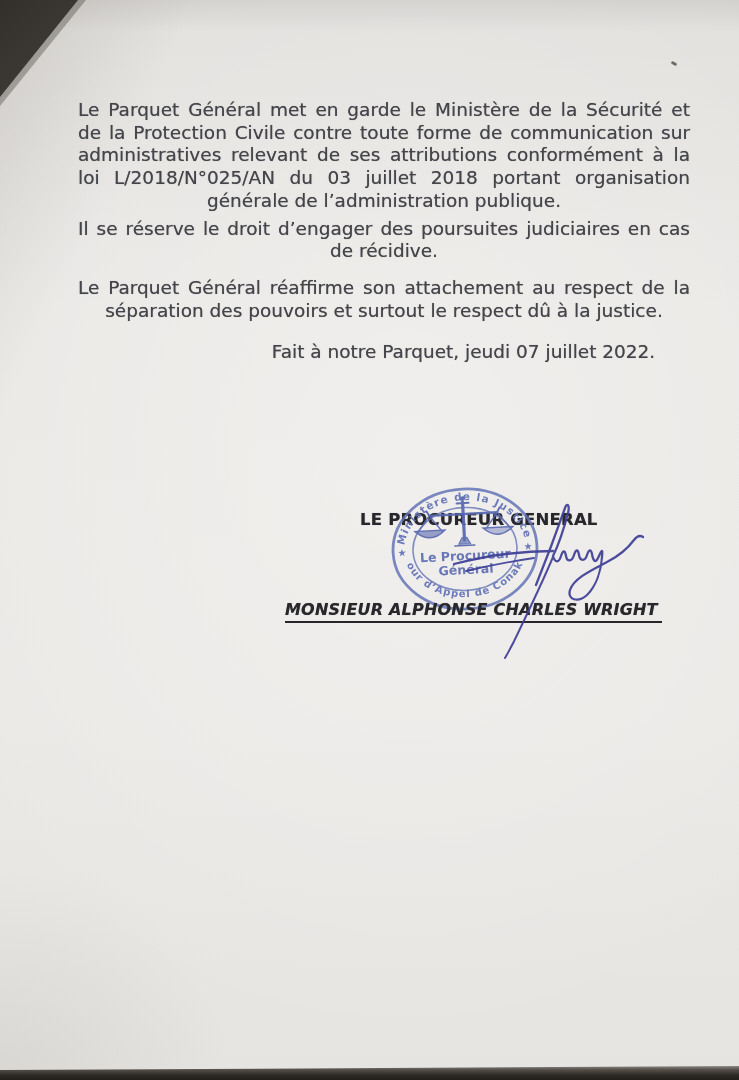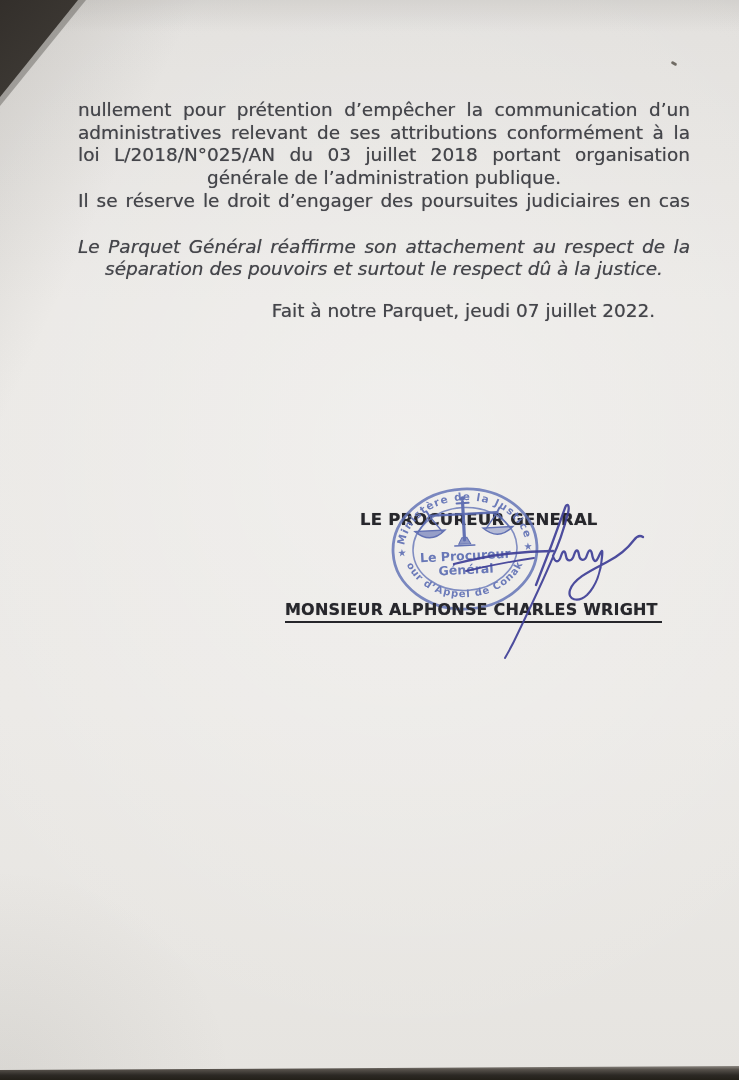--- a/index.html
+++ b/index.html
@@ -32,56 +32,58 @@
     background:linear-gradient(to bottom, #a8a49e 0%, #55504a 35%, #2c2925 70%, #232019 100%);
     clip-path:polygon(0 38%, 100% 12%, 100% 100%, 0 100%);
   }
   .body-text{
     position:absolute; left:78px; top:99px; width:612px;
     font-size:18.5px; line-height:22.7px; color:#44454a;
     text-shadow:0 0 .7px rgba(62,62,68,.65);
   }
   .jline{ text-align:justify; text-align-last:justify; white-space:normal; }
   .lline{ text-align:center; }
-  .para-2{ }
-  .para-3{ margin-top:23px;font-style:italic; }
+  .para-2{ margin-top:5px; }
+  .para-3{ margin-top:14px; }
   .dateline{ margin-top:19px; margin-left:159px; text-align:center; }
   .sig-title{
     position:absolute; left:360px; top:466px;
     font-size:16.5px; font-weight:bold; letter-spacing:.2px; color:#27272c;
     text-shadow:0 0 .7px rgba(40,40,46,.6); white-space:nowrap;margin-top:44px;
   }
   .stamp-svg{ position:absolute; left:380px; top:483px; filter:blur(.35px); opacity:.93; }
   .stamp-svg text{ font-family:"DejaVu Sans", sans-serif; }
   .sign-svg{ position:absolute; left:430px; top:480px; }
   .signatory{
     position:absolute; left:285px; top:600px;
     font-size:16px; font-weight:bold; letter-spacing:.2px; color:#27272c;
     text-shadow:0 0 .7px rgba(40,40,46,.6); white-space:nowrap;
-    border-bottom:2.5px solid #26262b; padding:0 4px 2px 0;
+    border-bottom:2.5px solid #26262b; padding:0 4px 2px 0;font-style:italic;
   }
 </style>
 </head>
 <body>
 
 <div class="photo">
 
   <div class="corner-soft"></div>
   <div class="corner-dark"></div>
   <div class="speck"></div>
 
   <div class="body-text">
     <div class="para-1">
-      <div class="jline">nullement pour prétention d’empêcher la communication d’un</div>
+      <div class="jline">Le Parquet Général met en garde le Ministère de la Sécurité et</div>
+      <div class="jline">de la Protection Civile contre toute forme de communication sur</div>
       <div class="jline">administratives relevant de ses attributions conformément à la</div>
       <div class="jline">loi L/2018/N°025/AN du 03 juillet 2018 portant organisation</div>
       <div class="lline">générale de l’administration publique.</div>
     </div>
     <div class="para-2">
       <div class="jline">Il se réserve le droit d’engager des poursuites judiciaires en cas</div>
+      <div class="lline">de récidive.</div>
     </div>
     <div class="para-3">
       <div class="jline">Le Parquet Général réaffirme son attachement au respect de la</div>
       <div class="lline">séparation des pouvoirs et surtout le respect dû à la justice.</div>
     </div>
     <div class="dateline">Fait à notre Parquet, jeudi 07 juillet 2022.</div>
   </div>
 
   <div class="sig-title">LE PROCUREUR GENERAL</div>
 

